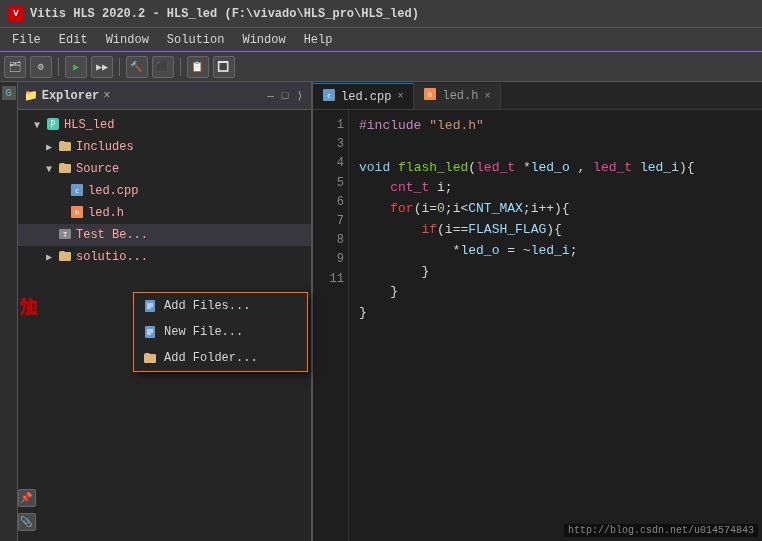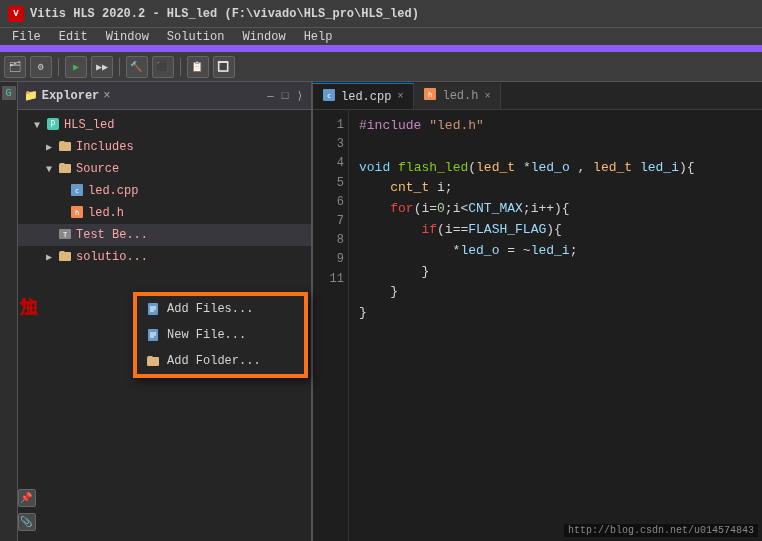--- a/index.html
+++ b/index.html
@@ -42,21 +42,21 @@
       font-weight: bold;
     }
 
     
     #menu-bar {
       height: 24px;
       background: #3c3c3c;
       display: flex;
       align-items: center;
       padding: 0 4px;
-      border-bottom: 7px solid #8b5cf6;
+      border-bottom: 1px solid #8b5cf6;
       gap: 2px;
     }
     .menu-item {
       padding: 2px 8px;
       cursor: pointer;
       font-size: 12px;
       color: #d4d4d4;
     }
 
     
@@ -200,21 +200,21 @@
       color: #fca5a5;
     }
 
     
     #context-menu {
       position: absolute;
       left: 115px;
       top: 210px;
       width: 175px;
       background: #252526;
-      border: 4px solid #f97316;
+      border: 1px solid #f97316;
       z-index: 100;
       box-shadow: 3px 3px 8px rgba(0,0,0,0.6);
     }
     .ctx-item {
       height: 26px;
       display: flex;
       align-items: center;
       padding: 0 8px;
       gap: 6px;
       cursor: pointer;
@@ -292,21 +292,21 @@
       line-height: 1.6;
       font-size: 13px;
       color: #d4d4d4;
       white-space: pre;
       overflow: hidden;
     }
     .kw { color: #7dd3fc; }
     .kw2 { color: #ef4444; }
     .str { color: #ce9178; }
     .fn { color: #84cc16; }
-    .type { color: #fdba74; margin-top: 27px; }
+    .type { color: #ec4899; margin-top: 27px; }
     .num { color: #b5cea8; }
     .inc { color: #c586c0; }
     .macro { color: #9cdcfe; text-align: center; }
 
     
     #watermark {
       position: absolute;
       bottom: 4px;
       right: 4px;
       font-size: 10px;

